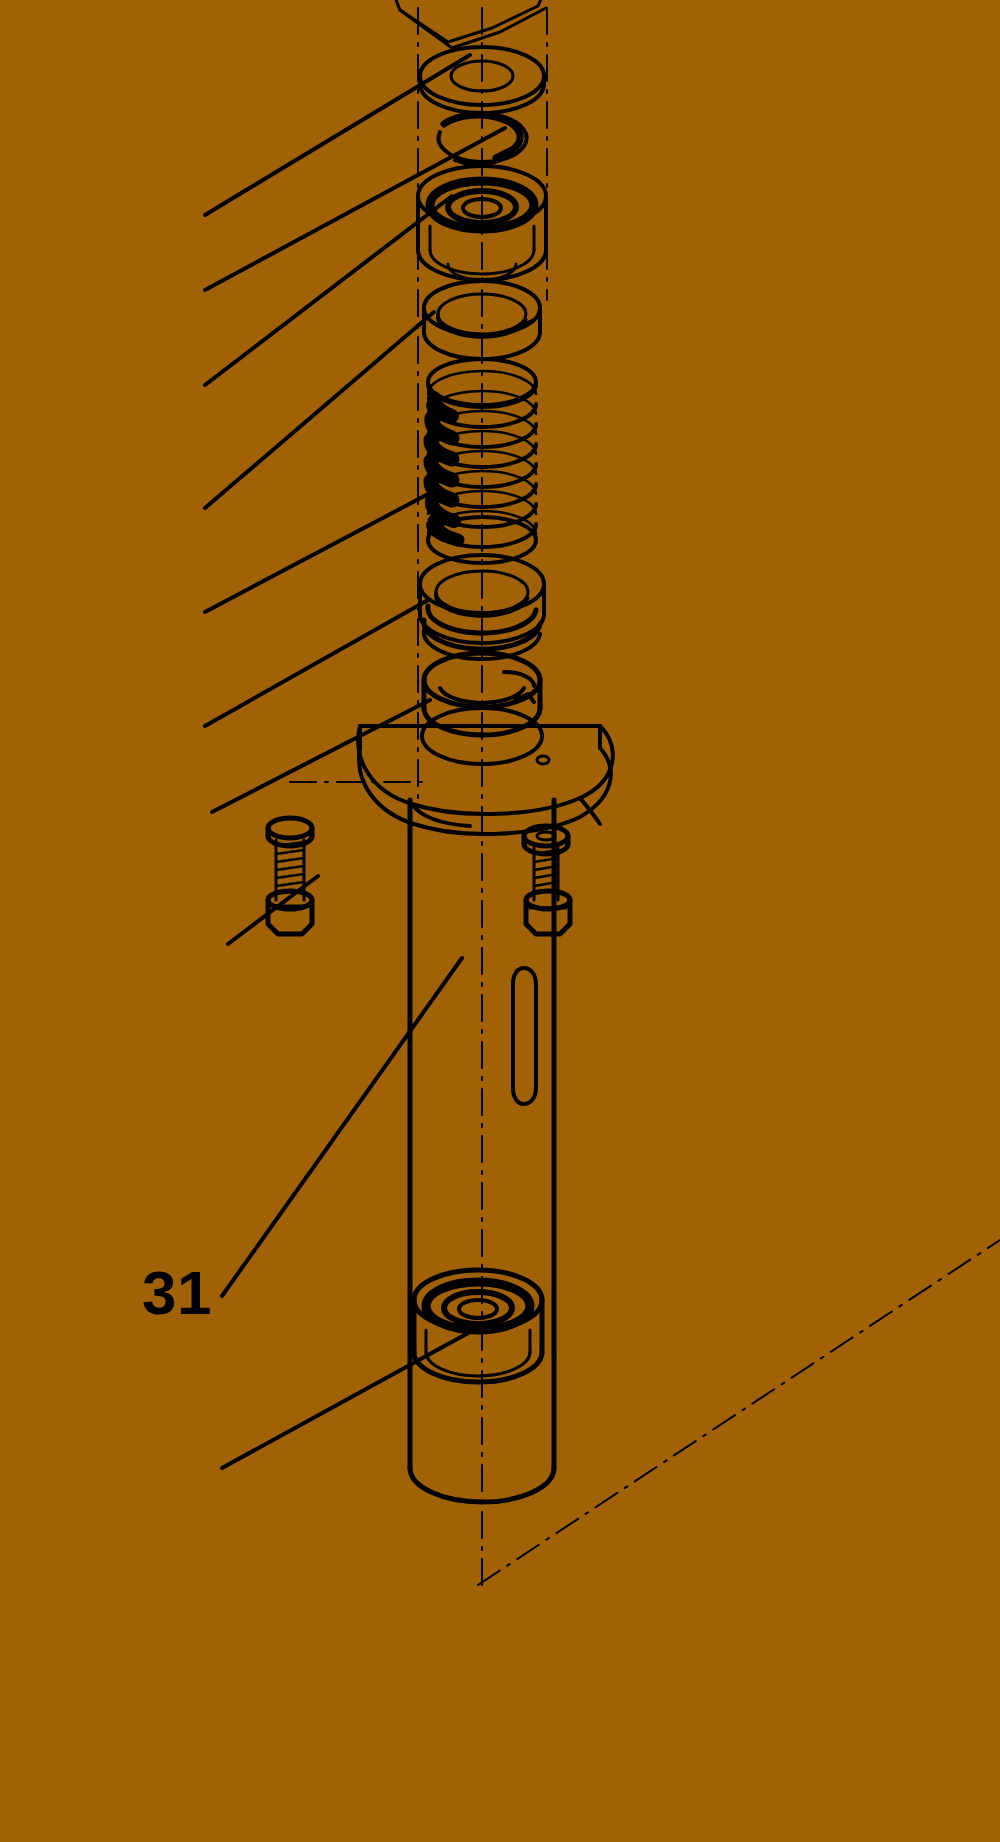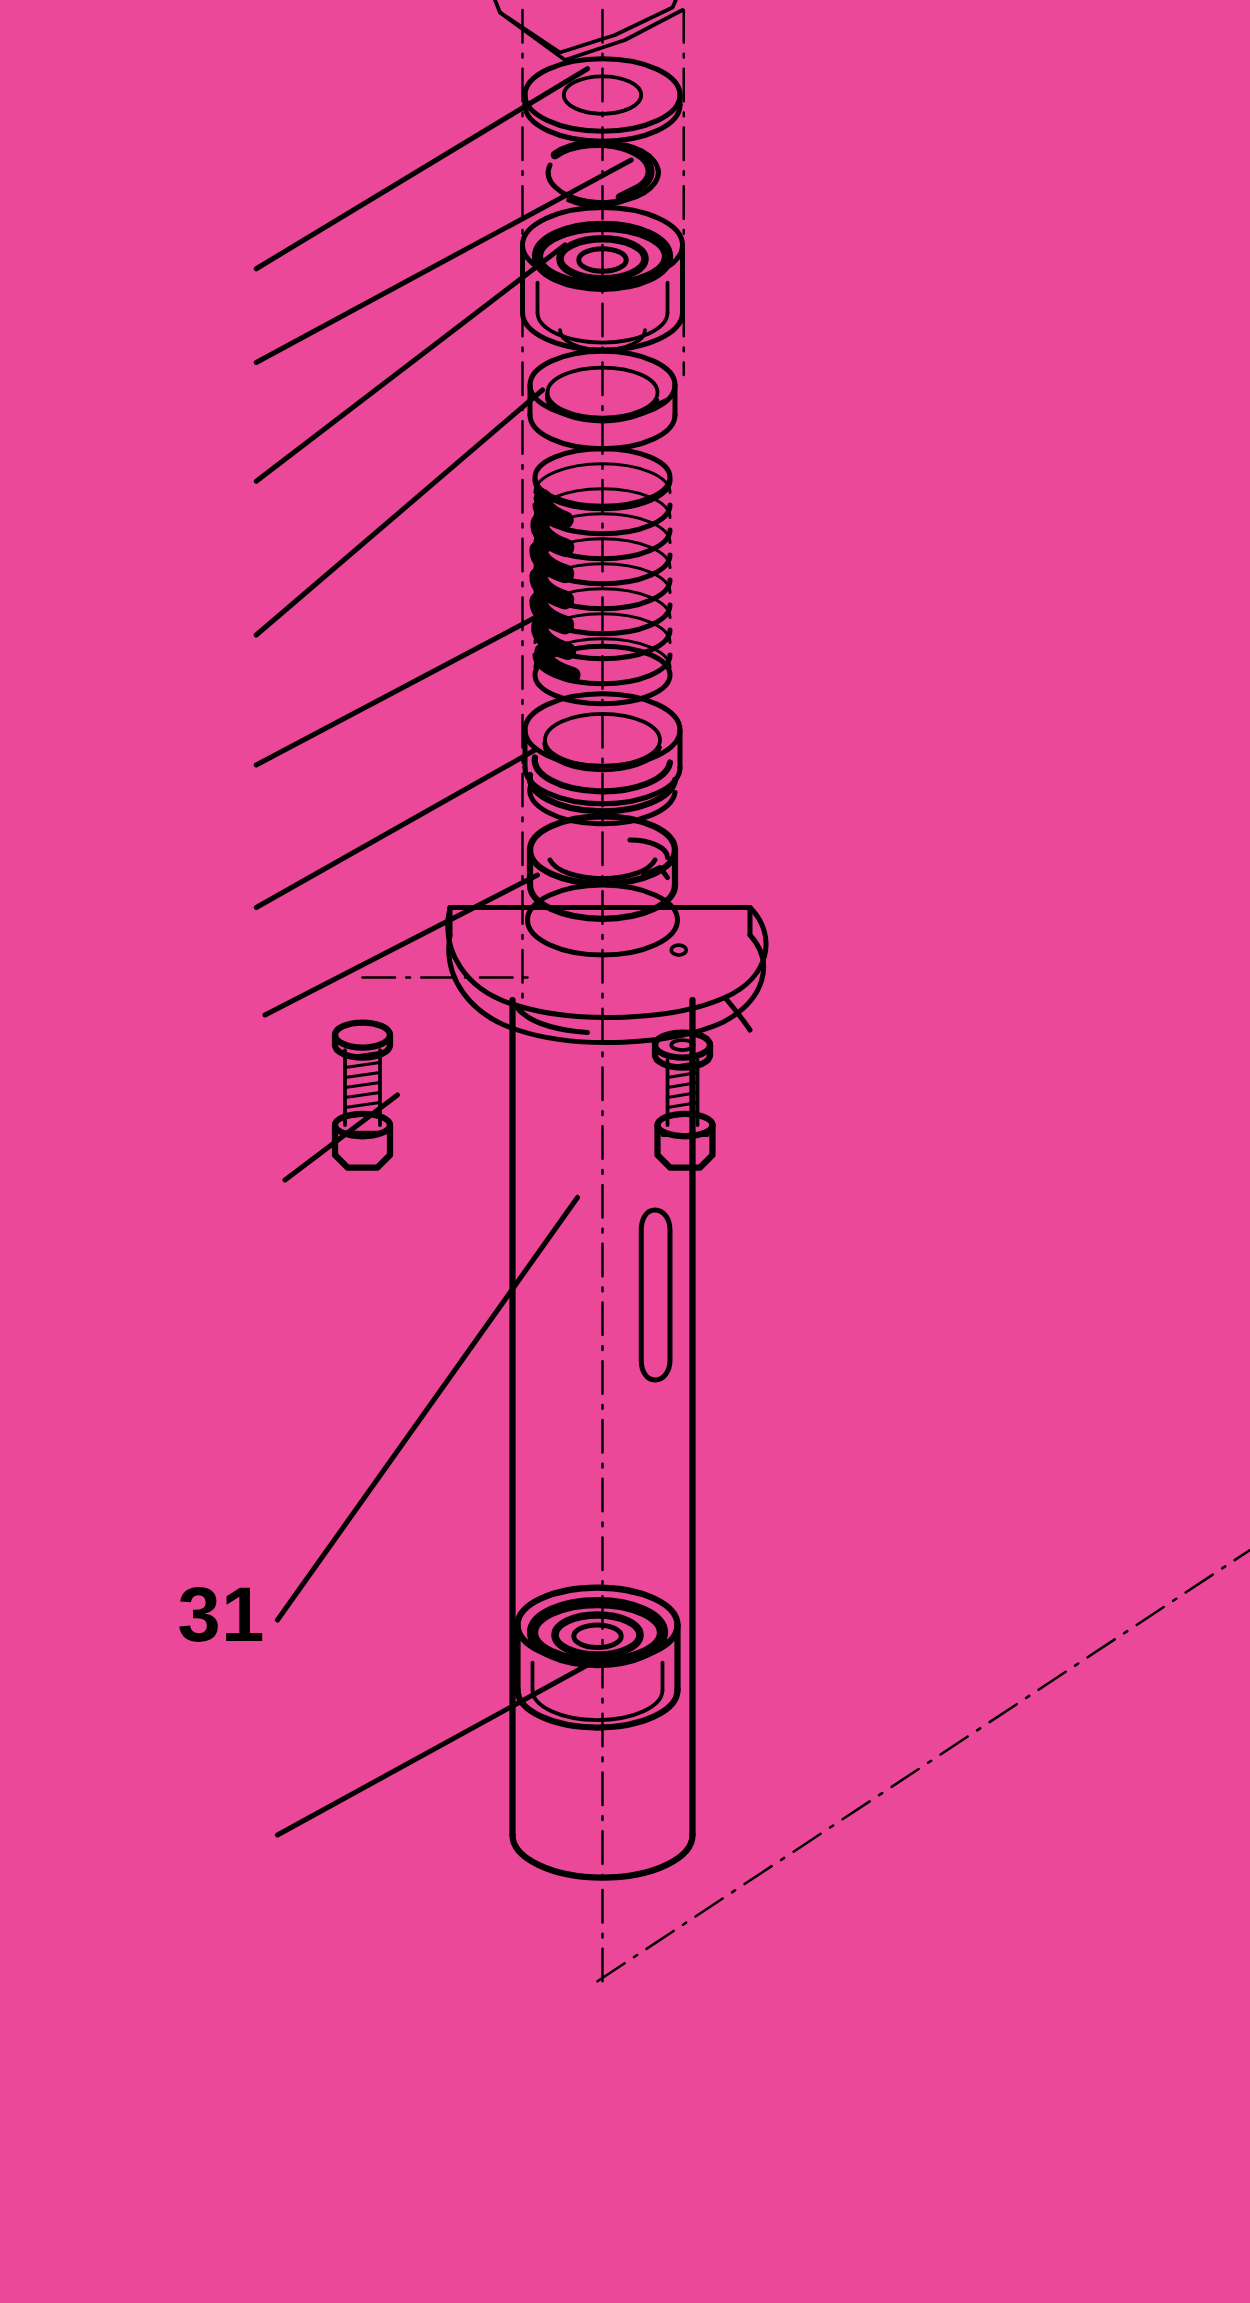--- a/index.html
+++ b/index.html
@@ -7,21 +7,21 @@
     padding: 0;
     background: #ffffff;
   }
   body {
     font-family: "Liberation Sans", sans-serif;
   }
   #page {
     position: relative;
     width: 1000px;
     height: 1842px;
-    background: #ec4899;
+    background: #a16207;
     overflow: hidden;
   }
   #diagram-svg {
     position: absolute;
     left: 0;
     top: 0;
     width: 1000px;
     height: 1842px;
     display: block;
   }

